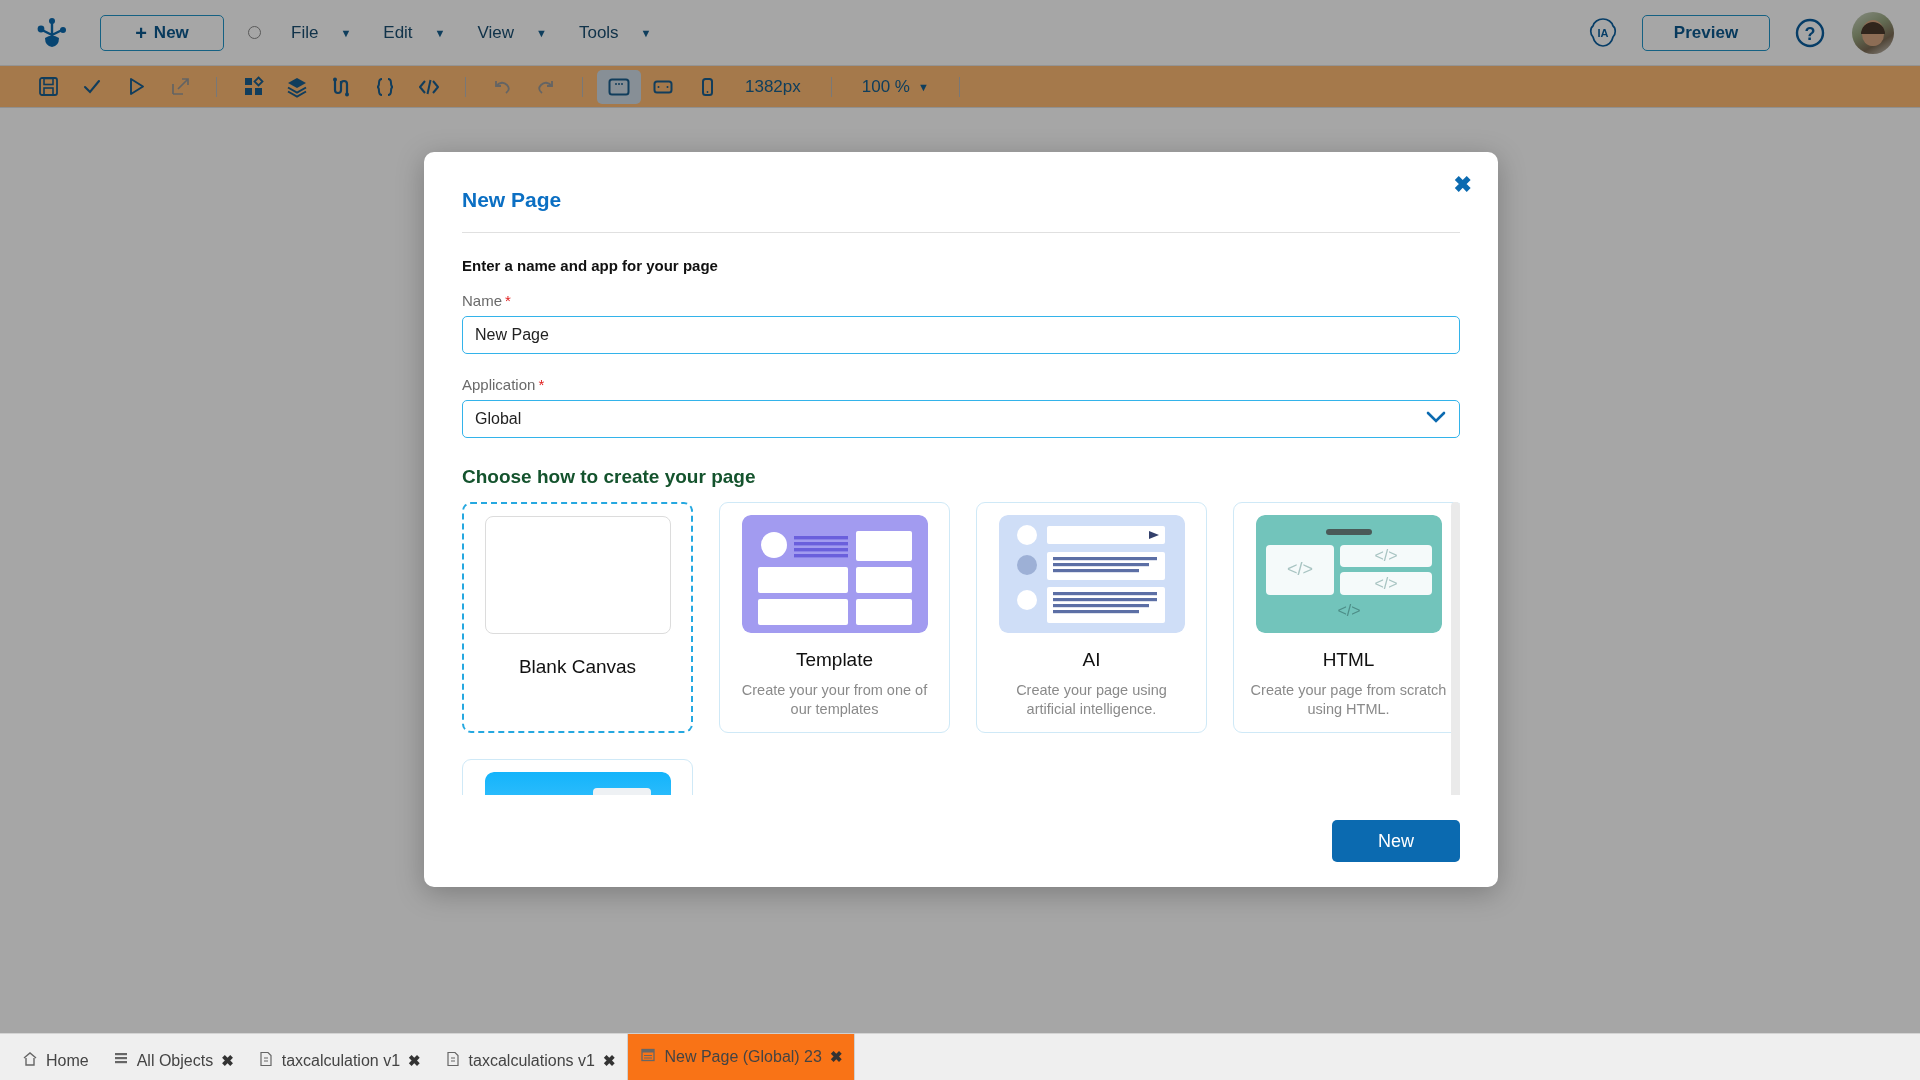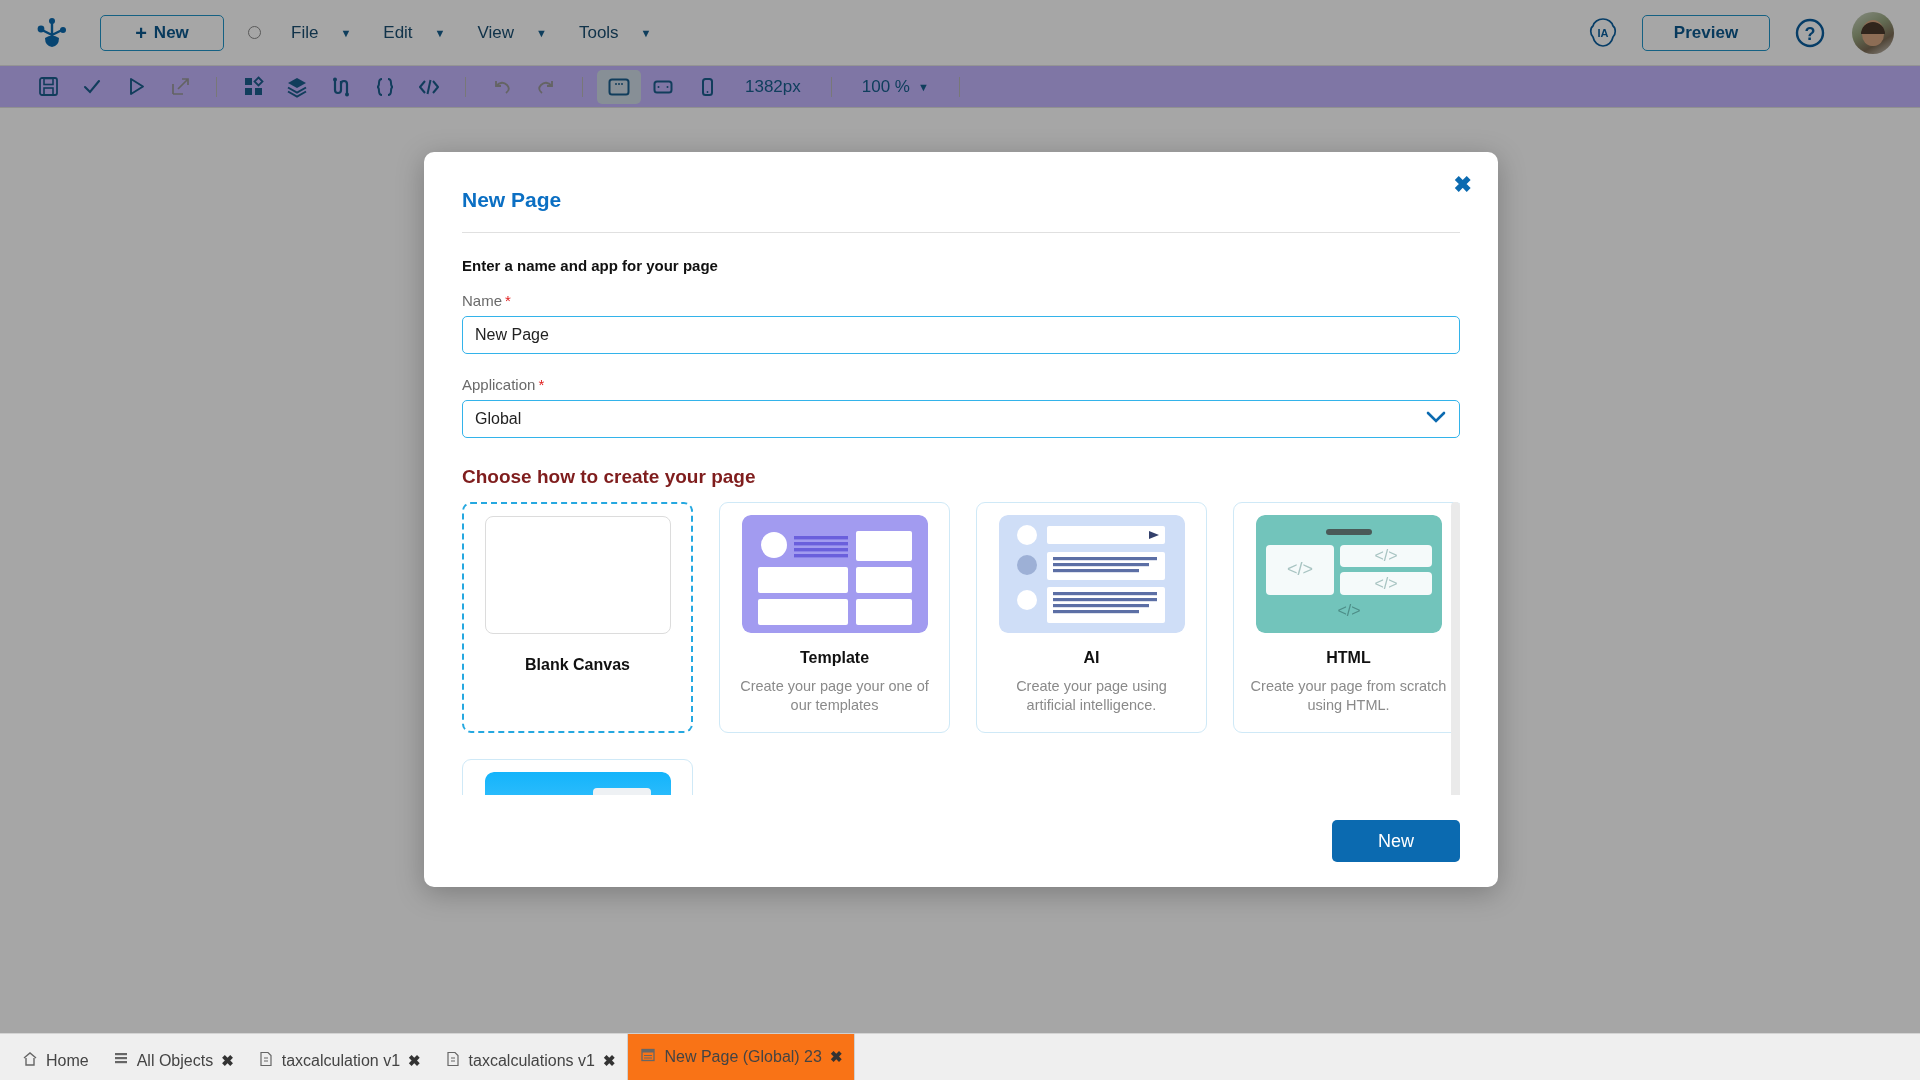--- a/index.html
+++ b/index.html
@@ -86,21 +86,21 @@
   .avatar .hair {
     position: absolute; left: 50%; top: 24%;
     transform: translateX(-50%);
     width: 24px; height: 12px; border-radius: 12px 12px 0 0;
     background: #4a3a2c;
   }
   
   .toolbar {
     position: absolute; top: 66px; left: 0;
     width: 1920px; height: 42px;
-    background: #c4b5fd;
+    background: #fdba74;
     border-bottom: 1px solid #dddddd;
     display: flex; align-items: center;
     z-index: 10;
   }
   .tb-icon {
     width: 44px; height: 34px;
     display: flex; align-items: center; justify-content: center;
     cursor: pointer;
   }
   .tb-icon.first { margin-left: 26px; }
@@ -186,21 +186,21 @@
     background: #fff; outline: none;
   }
   .select-wrap { position: relative; }
   .select-wrap .sel-chev {
     position: absolute; right: 14px; top: 50%;
     transform: translateY(-50%); pointer-events: none;
     color: #0b6ab0;
   }
   .sub-head {
     margin: 28px 0 0 38px;
-    font-size: 19px; font-weight: bold; color: #7f1d1d;
+    font-size: 19px; font-weight: bold; color: #14532d;
   }
   .cards-scroll {
     margin: 14px 38px 0 38px;
     flex: 1;
     position: relative;
     overflow: hidden;
   }
   .cards-grid {
     display: grid;
     grid-template-columns: repeat(4, 231px);
@@ -219,21 +219,21 @@
     background: #ffffff;
   }
   .card-thumb {
     width: 186px; height: 118px;
     border-radius: 8px;
     display: flex; align-items: center; justify-content: center;
     overflow: hidden;
   }
   .card-title {
     margin-top: 16px;
-    font-size: 16px; font-weight: bold; color: #111;
+    font-size: 19px; font-weight: normal; color: #111;
   }
   .card-desc {
     margin-top: 10px; padding: 0 14px;
     font-size: 14.5px; color: #8a8a8a; text-align: center; line-height: 1.3;
   }
   .card.blank .card-thumb {
     border: 1px solid #dcdcdc; background: #fff;
   }
   .card.blank .card-title { margin-top: 22px; }
   .scroll-track {
@@ -486,21 +486,21 @@
               <rect x="52" y="33" width="54" height="3.4" fill="#6a5fdc"></rect>
               <rect x="52" y="39" width="54" height="3.4" fill="#6a5fdc"></rect>
               <rect x="114" y="16" width="56" height="30" rx="2" fill="#ffffff"></rect>
               <rect x="16" y="52" width="90" height="26" rx="2" fill="#ffffff"></rect>
               <rect x="114" y="52" width="56" height="26" rx="2" fill="#ffffff"></rect>
               <rect x="16" y="84" width="90" height="26" rx="2" fill="#ffffff"></rect>
               <rect x="114" y="84" width="56" height="26" rx="2" fill="#ffffff"></rect>
             </svg>
           </div>
           <div class="card-title">Template</div>
-          <div class="card-desc">Create your page your one of our templates</div>
+          <div class="card-desc">Create your your from one of our templates</div>
         </div>
 
         <div class="card">
           <div class="card-thumb">
             <svg width="186" height="118" viewBox="0 0 186 118">
               <rect x="0" y="0" width="186" height="118" rx="9" fill="#cfdef7"></rect>
               <circle cx="28" cy="20" r="10" fill="#ffffff"></circle>
               <rect x="48" y="11" width="118" height="18" rx="2" fill="#ffffff"></rect>
               <path d="M150 16 L160 20 L150 24 Z" fill="#33406b"></path>
               <circle cx="28" cy="50" r="10" fill="#9db0d6"></circle>

